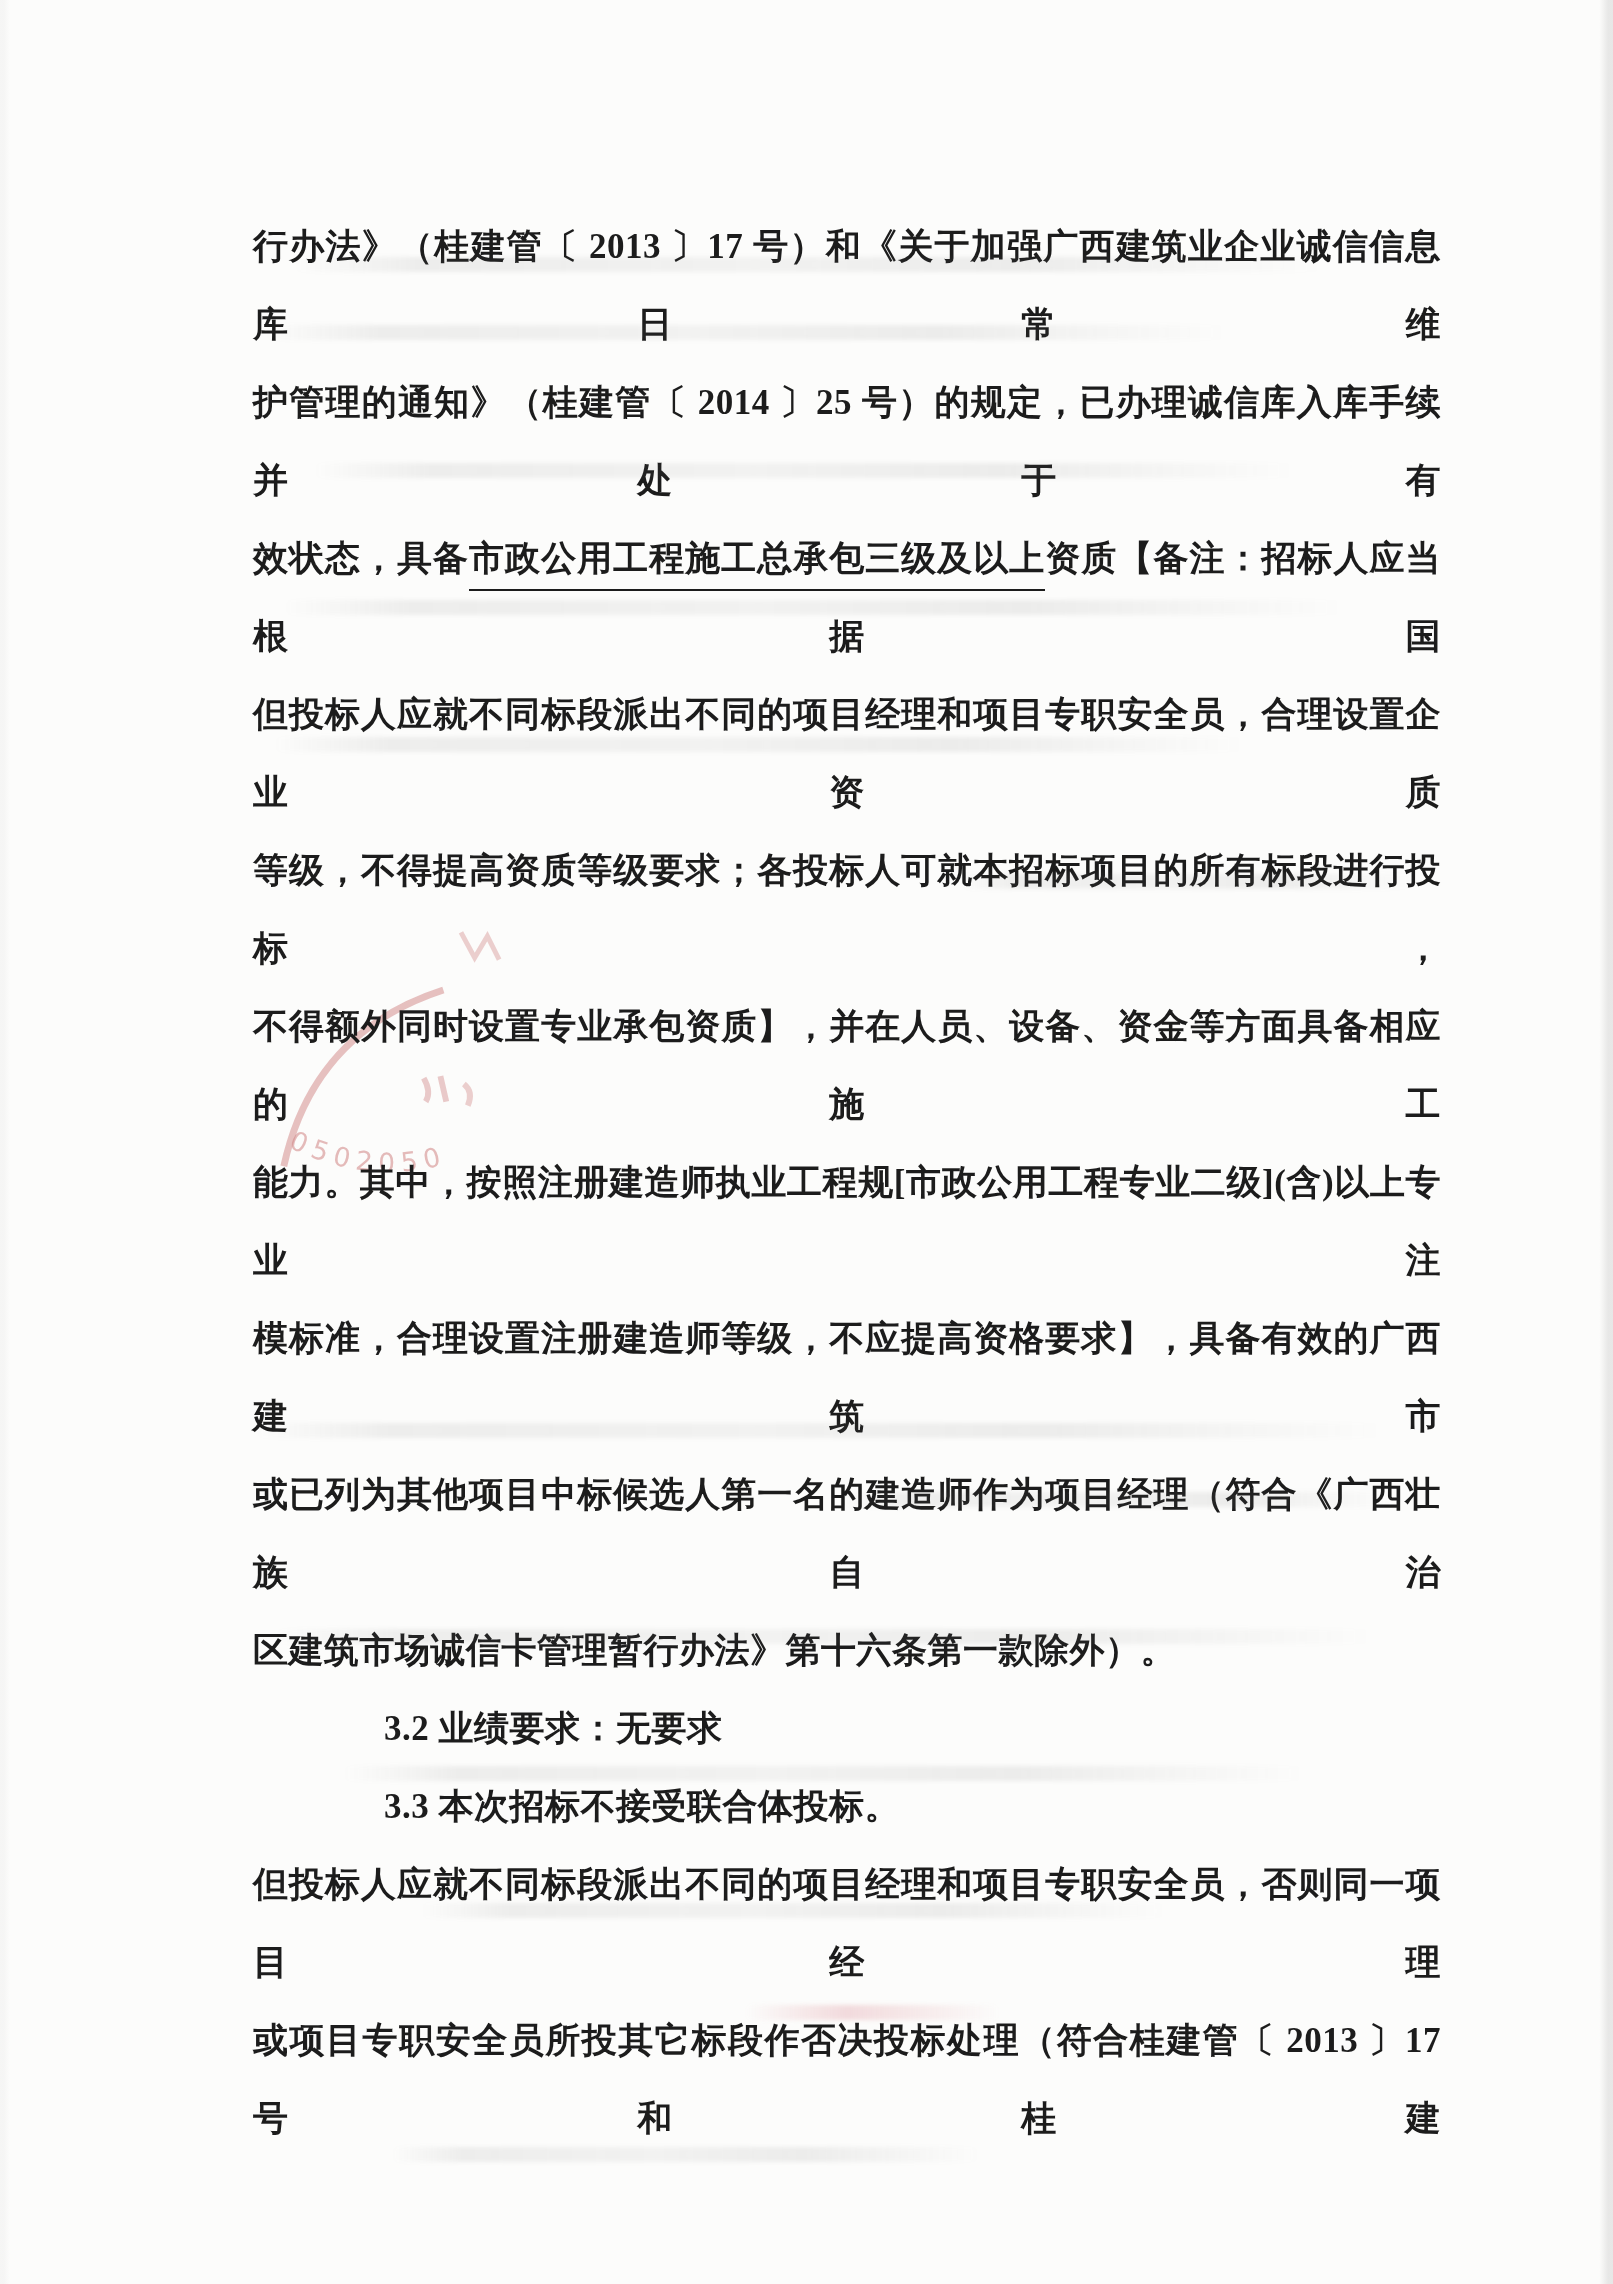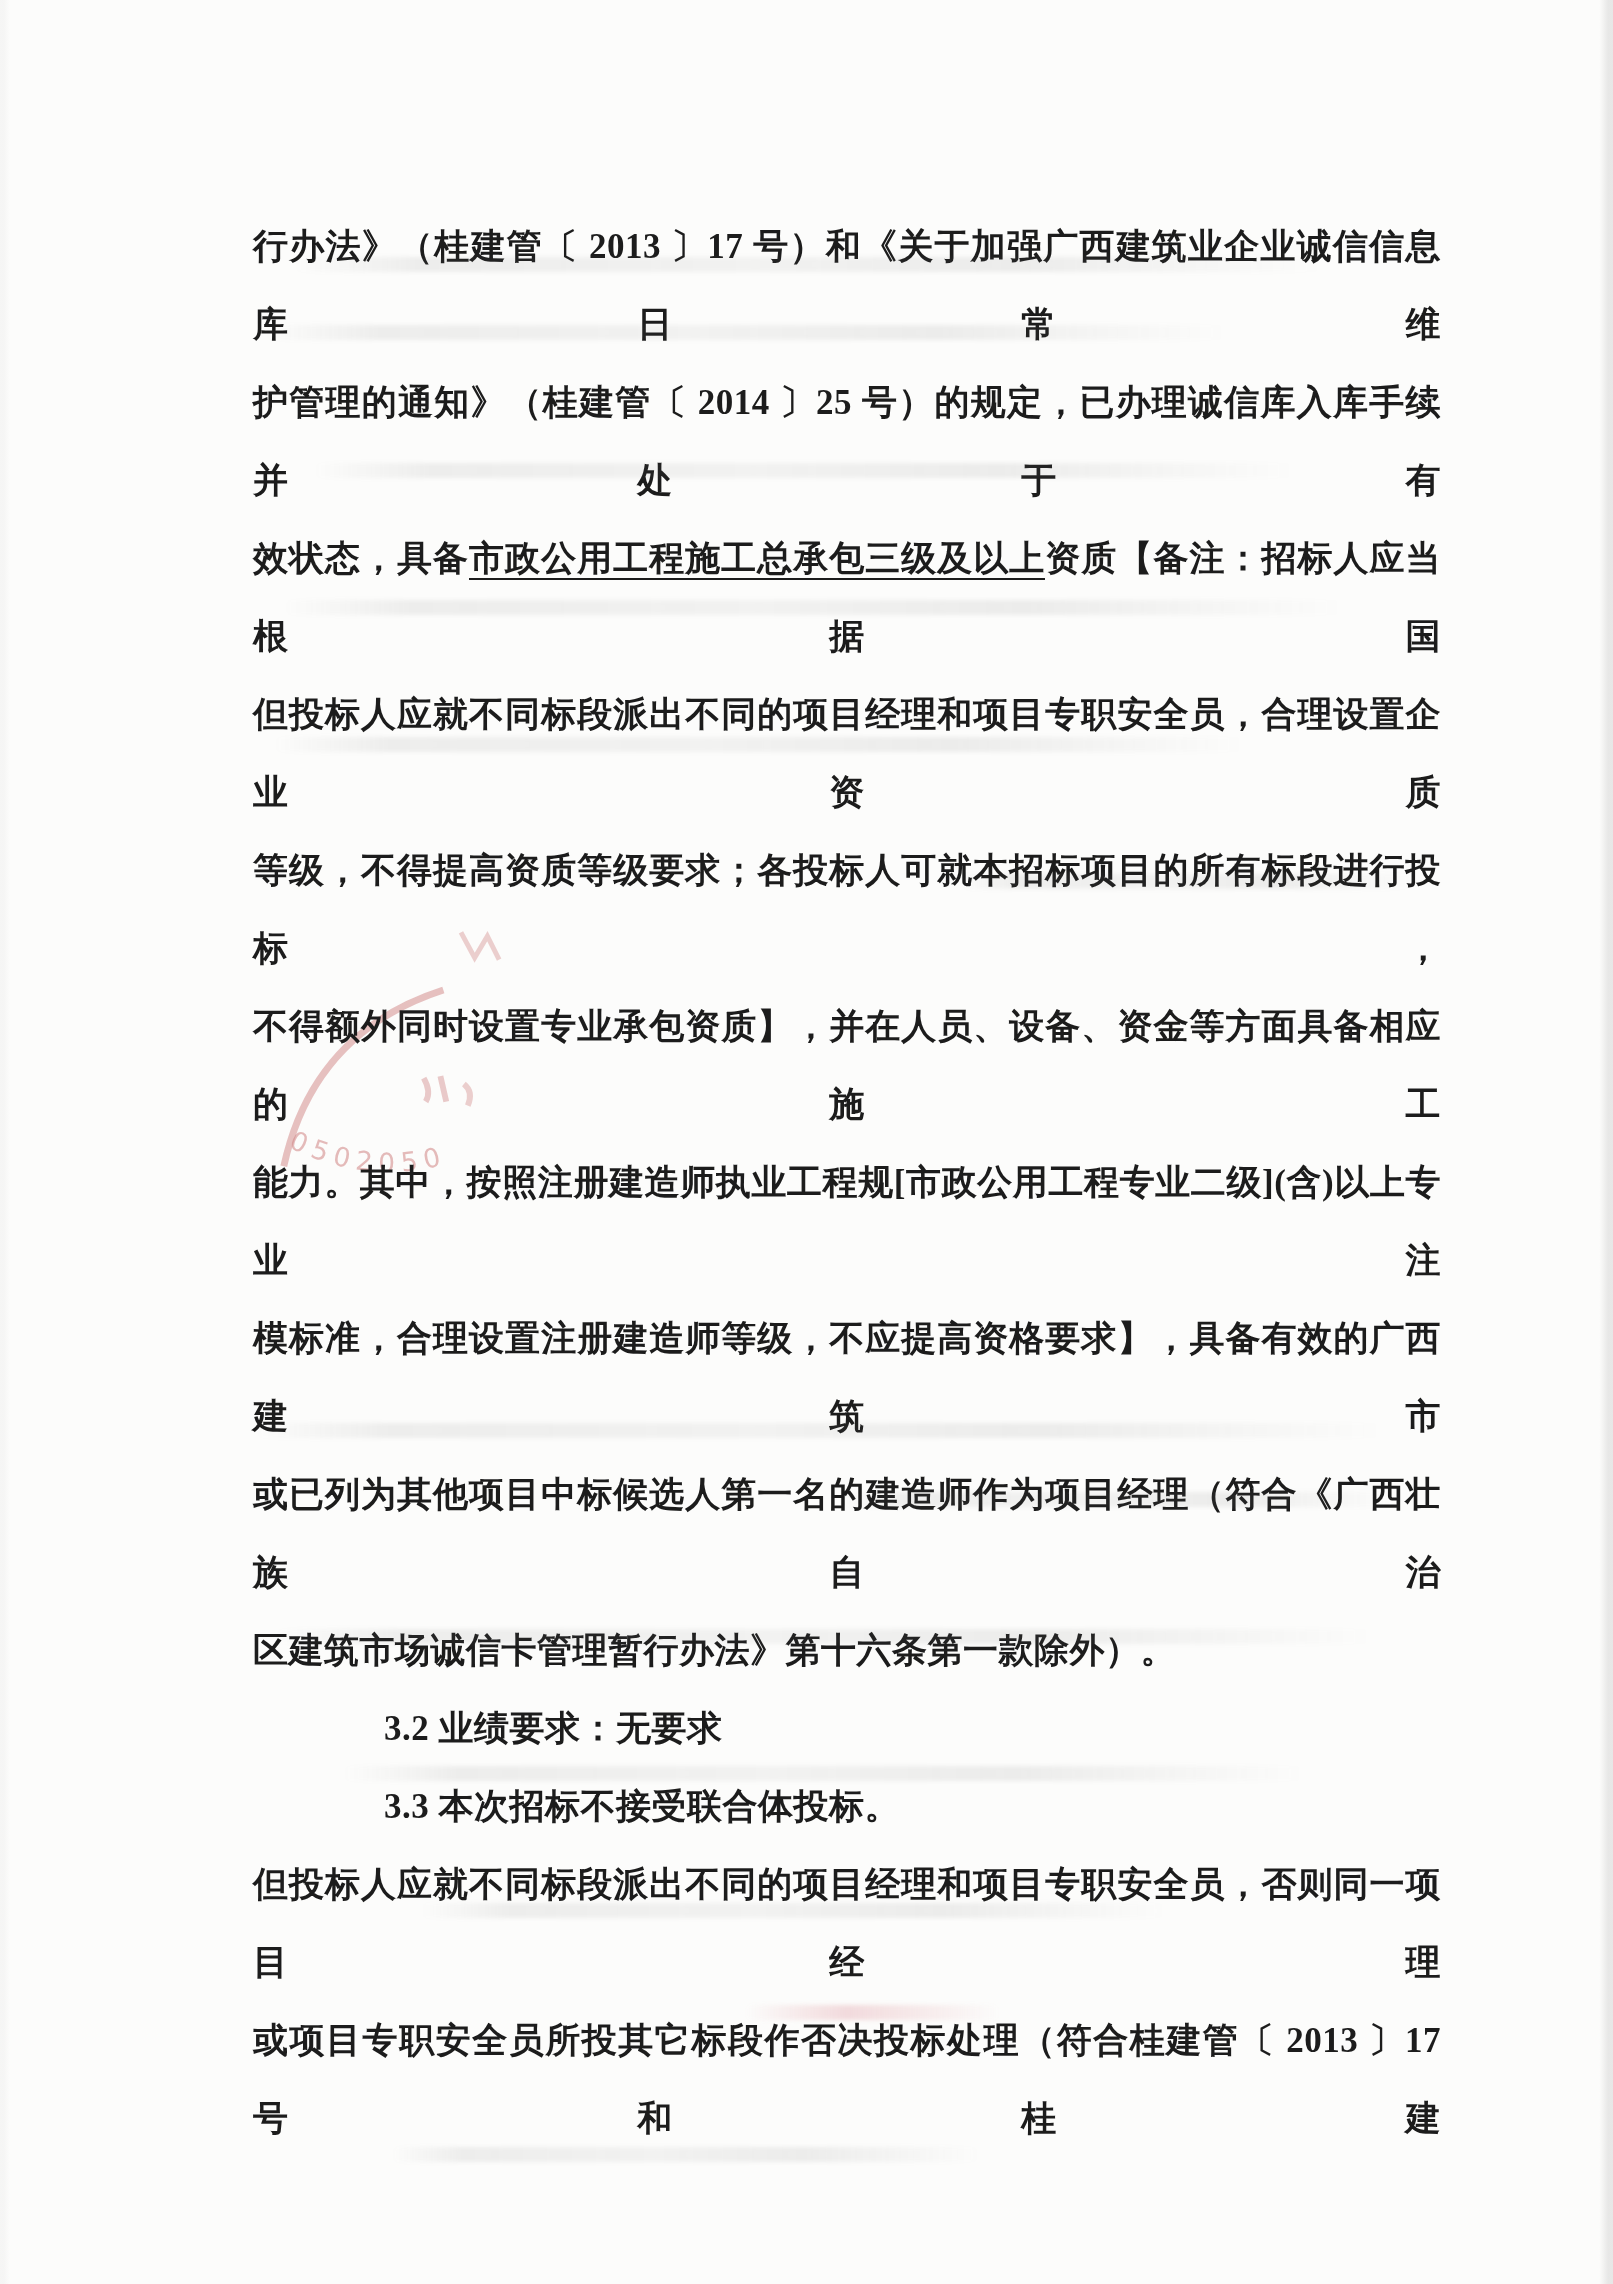--- a/index.html
+++ b/index.html
@@ -25,21 +25,21 @@
   .line{
     min-height:69px;line-height:78px;white-space:nowrap;
     text-align:left;
   }
   .line.st{
     white-space:normal;
     text-align:justify;text-align-last:justify;
     text-justify:inter-character;
   }
   .ind-sub{padding-left:131px;}
-  .u{border-bottom:2.9px solid #1c1c1c;padding-bottom:0;}
+  .u{border-bottom:2.9px solid #1c1c1c;padding-bottom:11px;}
   
   .seal{position:absolute;left:223px;top:900px;width:333px;height:323px;pointer-events:none;}
   
   .smudge{
     position:absolute;height:14.7px;border-radius:7.8px;pointer-events:none;
     background:linear-gradient(90deg,rgba(110,110,110,0) 0%,rgba(110,110,110,.10) 12%,rgba(110,110,110,.07) 45%,rgba(110,110,110,.11) 70%,rgba(110,110,110,0) 100%);
     filter:blur(2px);
   }
   .smudge.pink{
     background:linear-gradient(90deg,rgba(215,120,130,0) 0%,rgba(215,120,130,.25) 40%,rgba(215,120,130,0) 100%);

